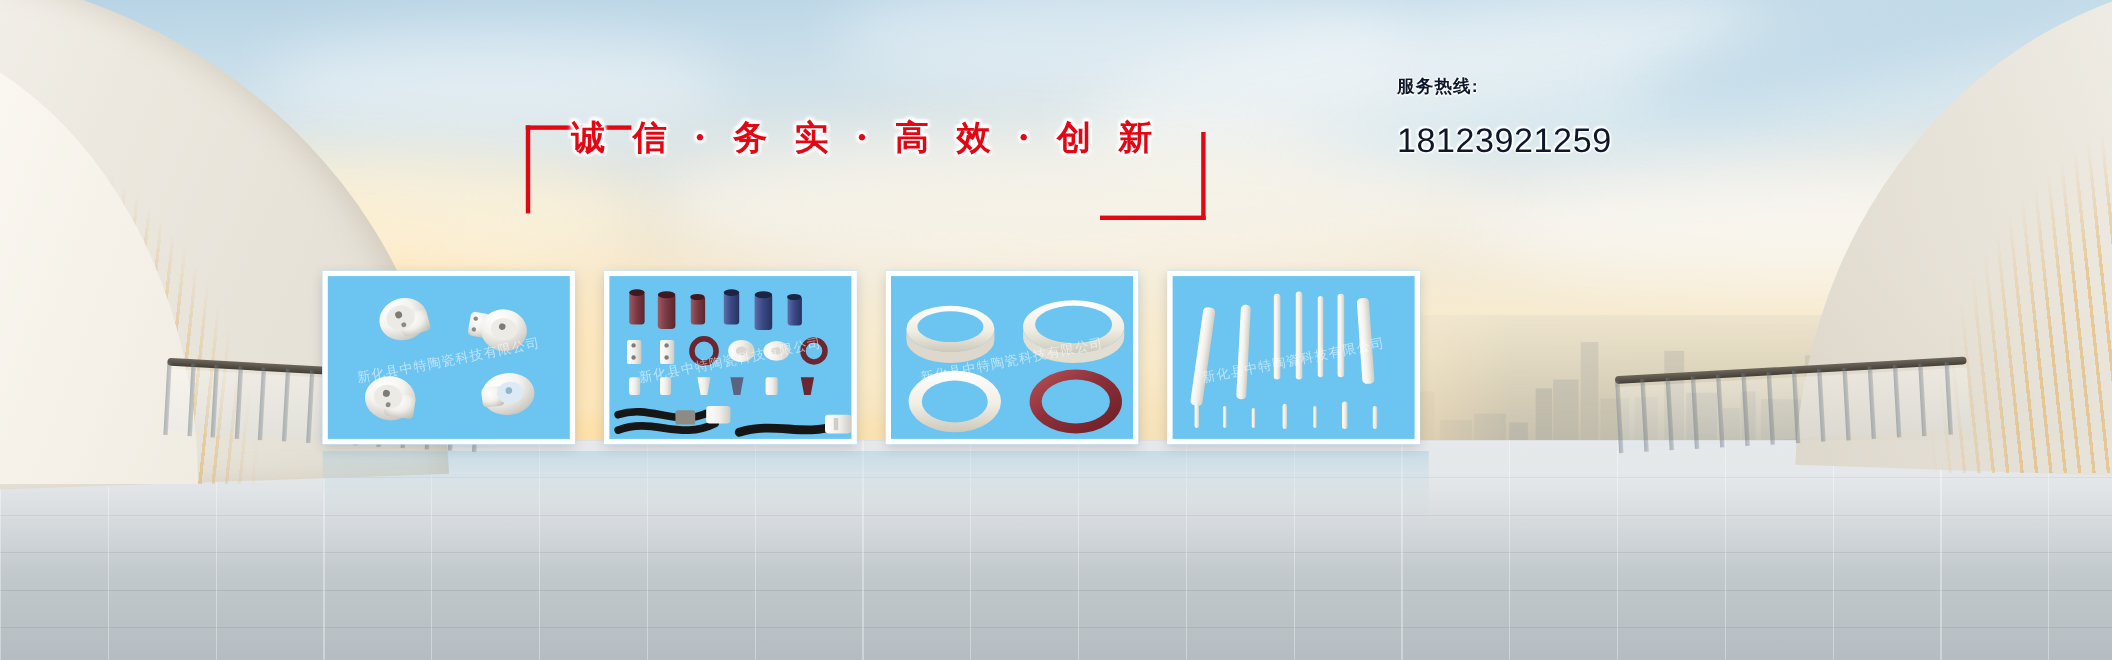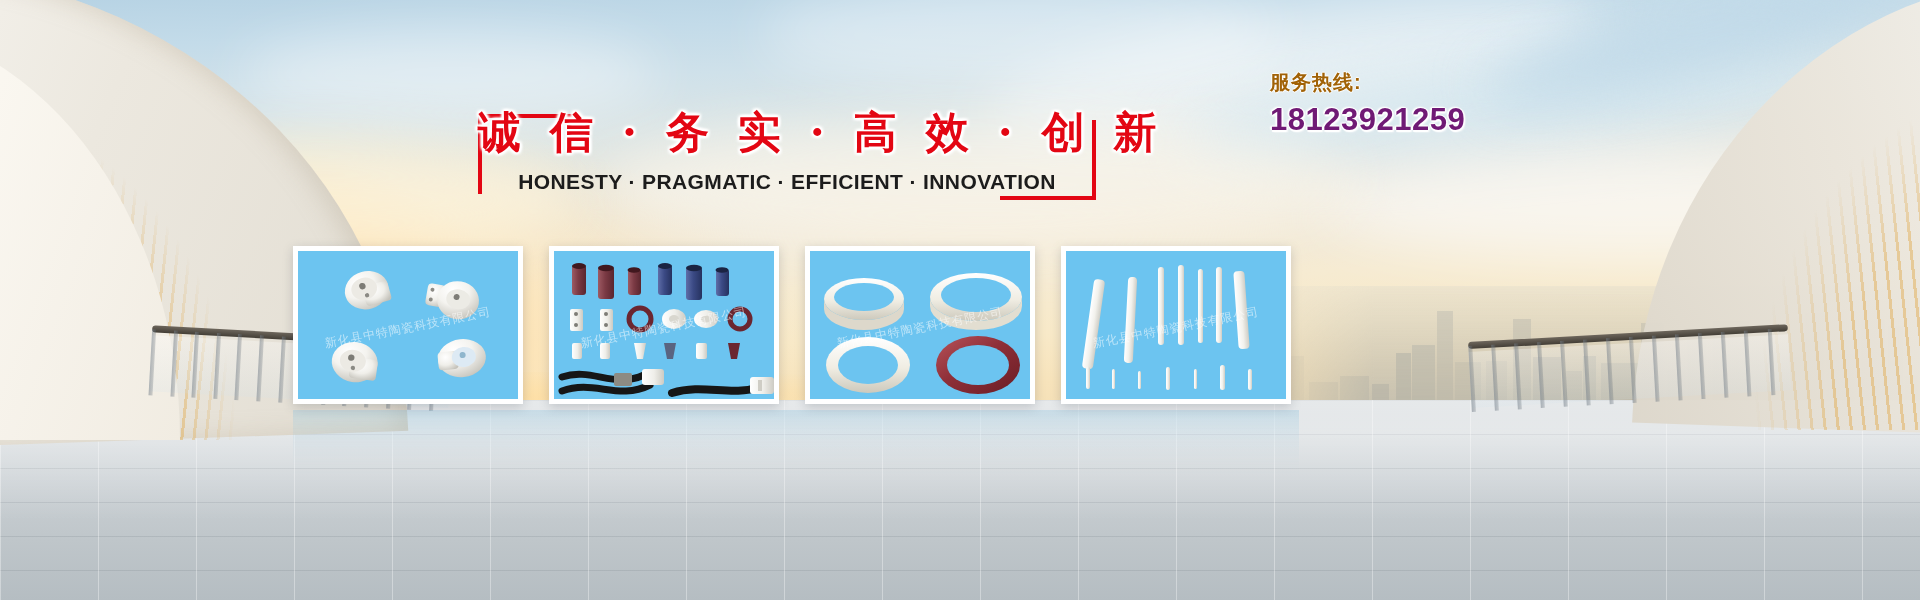--- a/index.html
+++ b/index.html
@@ -138,21 +138,21 @@
   .bracket-left, .bracket-right {
     position:absolute; width:96px; height:80px;
   }
   .bracket-left  { left:0;  top:6px;  border-top:4px solid #e30613; border-left:4px solid #e30613; }
   .bracket-right { right:0; bottom:0; border-bottom:4px solid #e30613; border-right:4px solid #e30613; }
 
   .slogan-cn {
     position:absolute; left:0; right:0; top:-4px;
     text-align:center;
     font-family:"DejaVu Serif","Liberation Serif",serif;
-    font-size:43px; font-weight:700; letter-spacing:7px;
+    font-size:31px; font-weight:700; letter-spacing:7px;
     color:#e30613; white-space:nowrap;
     text-shadow:
       2px 0 2px #fff, -2px 0 2px #fff, 0 2px 2px #fff, 0 -2px 2px #fff,
       2px 2px 3px #fff, -2px -2px 3px #fff, 2px -2px 3px #fff, -2px 2px 3px #fff;
   }
   .slogan-en {
     position:absolute; left:0; right:0; top:62px;
     text-align:center;
     font-size:21px; font-weight:700; letter-spacing:0.4px;
     color:#1c1c1c; white-space:nowrap;
@@ -160,26 +160,26 @@
 
   
   .contact { position:absolute; left:1270px; top:52px; width:420px; }
   .contact .tagline {
     font-size:21px; font-weight:700; color:#e30613; letter-spacing:2px;
     line-height:1.25;
     text-shadow:1px 0 1px #fff,-1px 0 1px #fff,0 1px 1px #fff,0 -1px 1px #fff;
   }
   .contact .hotline-label {
     margin-top:17px;
-    font-size:20px; font-weight:700; color:#a16207; letter-spacing:1px;
+    font-size:16px; font-weight:700; color:#0f172a; letter-spacing:1px;
     text-shadow:1px 0 1px #fff,-1px 0 1px #fff,0 1px 1px #fff,0 -1px 1px #fff;
   }
   .contact .hotline-number {
-    margin-top:6px;
-    font-size:31px; font-weight:700; color:#701a75; letter-spacing:0.5px;
+    margin-top:20px;
+    font-size:31px; font-weight:400; color:#0f172a; letter-spacing:0.5px;
     text-shadow:1.5px 0 1px #fff,-1.5px 0 1px #fff,0 1.5px 1px #fff,0 -1.5px 1px #fff,
                 1.5px 1.5px 2px #fff,-1.5px -1.5px 2px #fff;
   }
 
   
   .panels {
     position:absolute; left:293px; top:246px;
     display:flex; gap:26px;
   }
   .panel {
@@ -294,21 +294,20 @@
       <div class="post" style="left: 72%;"></div>
       <div class="post" style="left: 79.2%;"></div>
       <div class="post" style="left: 86.4%;"></div>
       <div class="post" style="left: 93.6%;"></div>
     </div>
 
   <div class="slogan-wrap">
     <div class="bracket-left"></div>
     <div class="bracket-right"></div>
     <div class="slogan-cn">诚 信 · 务 实 · 高 效 · 创 新</div>
-    <div class="slogan-en">HONESTY · PRAGMATIC · EFFICIENT · INNOVATION</div>
   </div>
 
   <div class="contact">
     <div class="hotline-label">服务热线:</div>
     <div class="hotline-number">18123921259</div>
   </div>
 
   <div class="panel-shadow-row"></div>
 
   <div class="panels">

